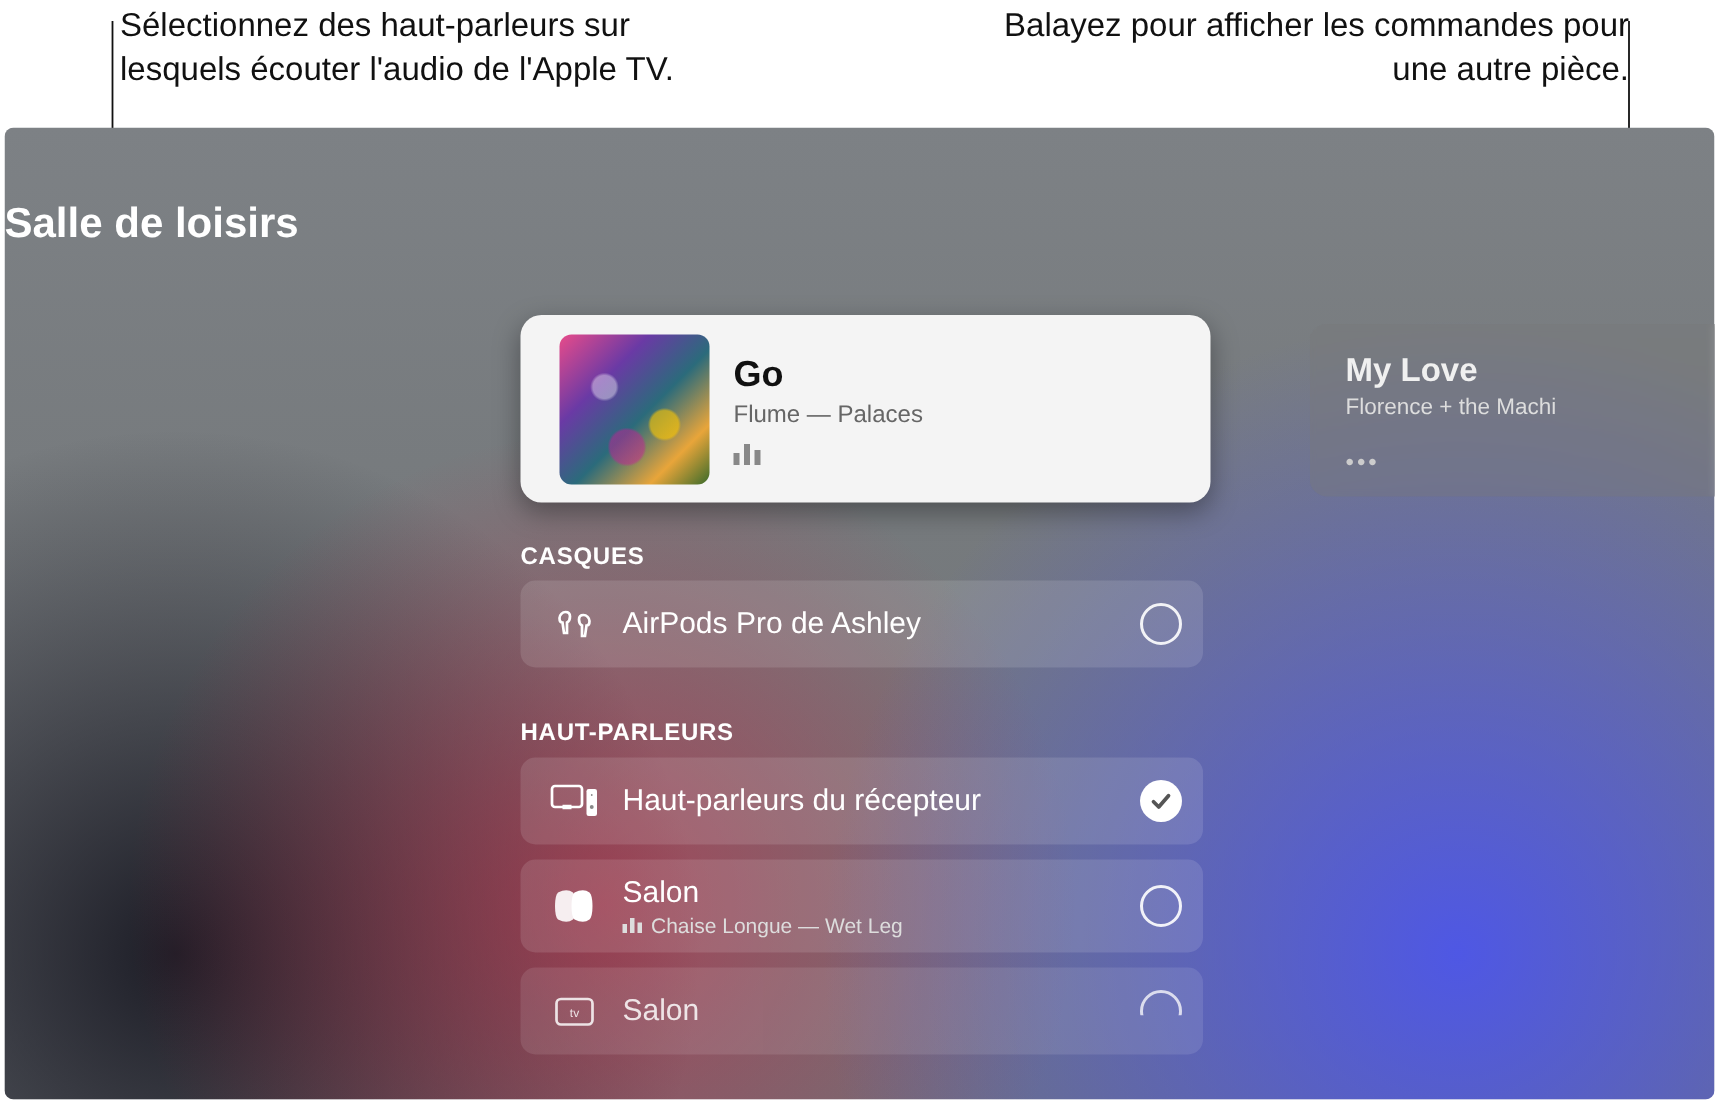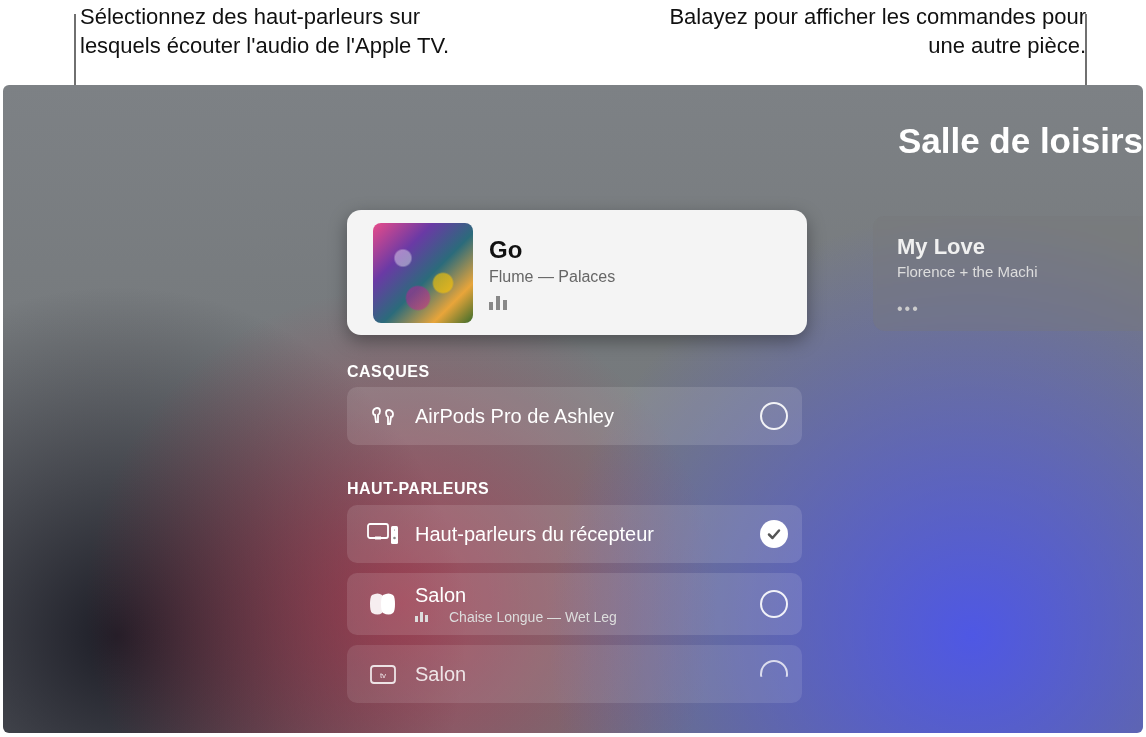--- a/index.html
+++ b/index.html
@@ -37,24 +37,24 @@
     background:
       radial-gradient(circle at 85% 85%, rgba(70,80,255,0.8) 0%, rgba(70,80,255,0) 38%),
       radial-gradient(circle at 35% 80%, rgba(200,30,60,0.55) 0%, rgba(200,30,60,0) 35%),
       radial-gradient(circle at 10% 85%, rgba(20,20,30,0.9) 0%, rgba(20,20,30,0) 30%),
       linear-gradient(180deg, #7d8185 0%, #767a7d 40%, #6f7479 100%);
     color: #fff;
   }
 
   .room-title {
     width: 100%;
-    text-align: right;
-    font-size: 35px;
+    text-align: left;
+    font-size: 28px;
     font-weight: 600;
-    padding-top: 36px;
+    padding-top: 48px;
     color: #fff;
   }
 
   
   .cards-row {
     position: absolute;
     top: 125px;
     left: 0;
     width: 100%;
     height: 140px;
@@ -164,21 +164,21 @@
   .device-row.salon1  { top: 488px; height: 62px;}
   .device-row.salon2  { top: 560px; height: 58px; opacity:0.85;}
 
   .dev-icon {
     width: 36px; height: 36px; flex-shrink:0;
     display:flex; align-items:center; justify-content:center;
     color:#fff;
   }
   .dev-text { margin-left: 14px; flex-grow:1; }
   .dev-title { font-size: 20px; font-weight:500; }
-  .dev-sub { font-size: 14px; color:#ddd; display:flex; align-items:center; gap:21px; margin-top:2px;}
+  .dev-sub { font-size: 14px; color:#ddd; display:flex; align-items:center; gap:6px; margin-top:2px;}
   .dev-sub .mini-eq{display:flex;gap:2px;align-items:flex-end;height:10px}
   .dev-sub .mini-eq span{width:3px;background:#ddd;display:block}
   .dev-sub .mini-eq span:nth-child(1){height:6px}
   .dev-sub .mini-eq span:nth-child(2){height:10px}
   .dev-sub .mini-eq span:nth-child(3){height:7px}
 
   .select-circle {
     width: 28px; height: 28px; border-radius:50%;
     border: 2.5px solid rgba(255,255,255,0.9);
     flex-shrink:0;

